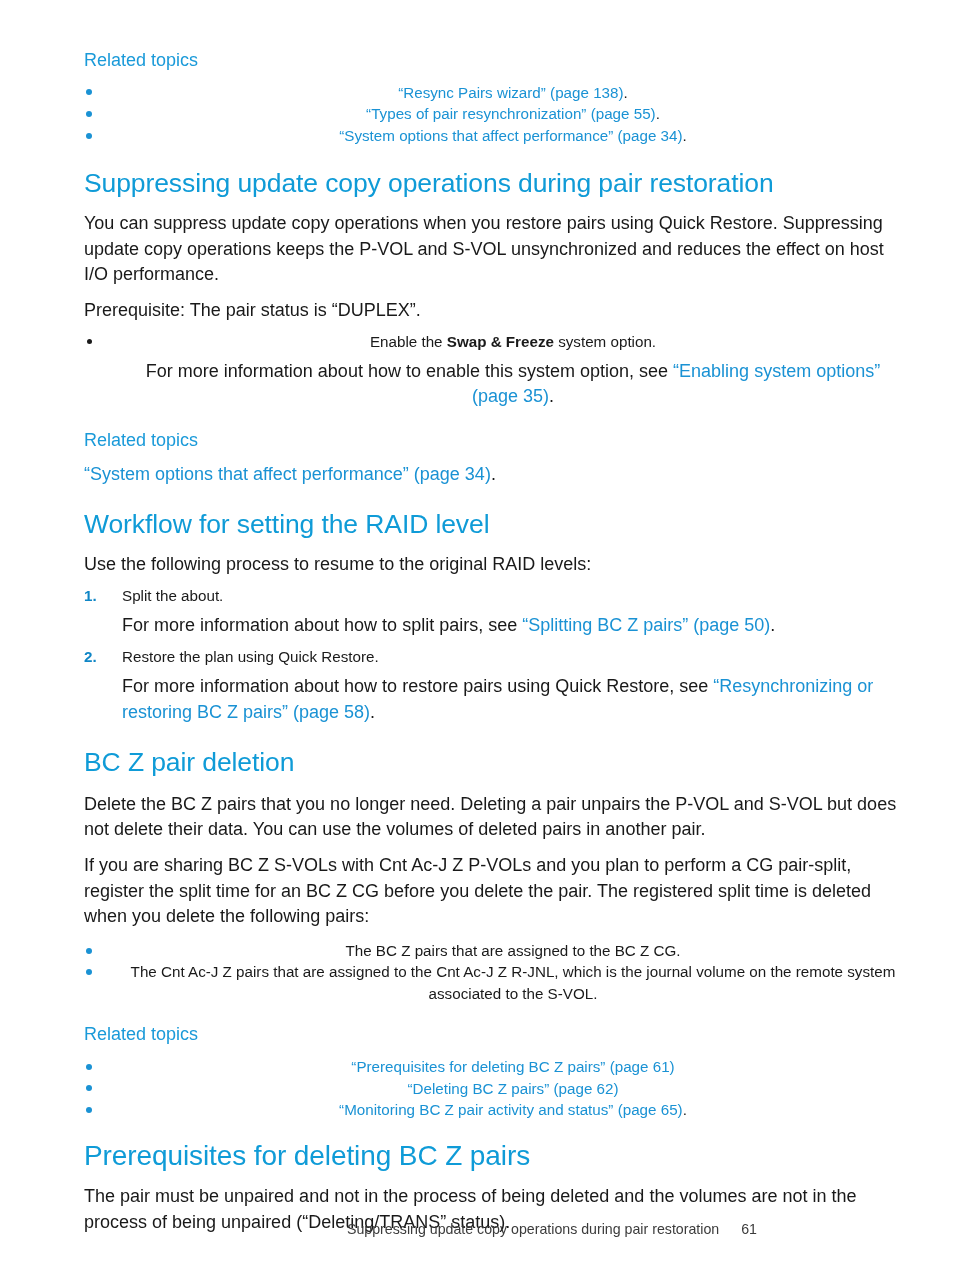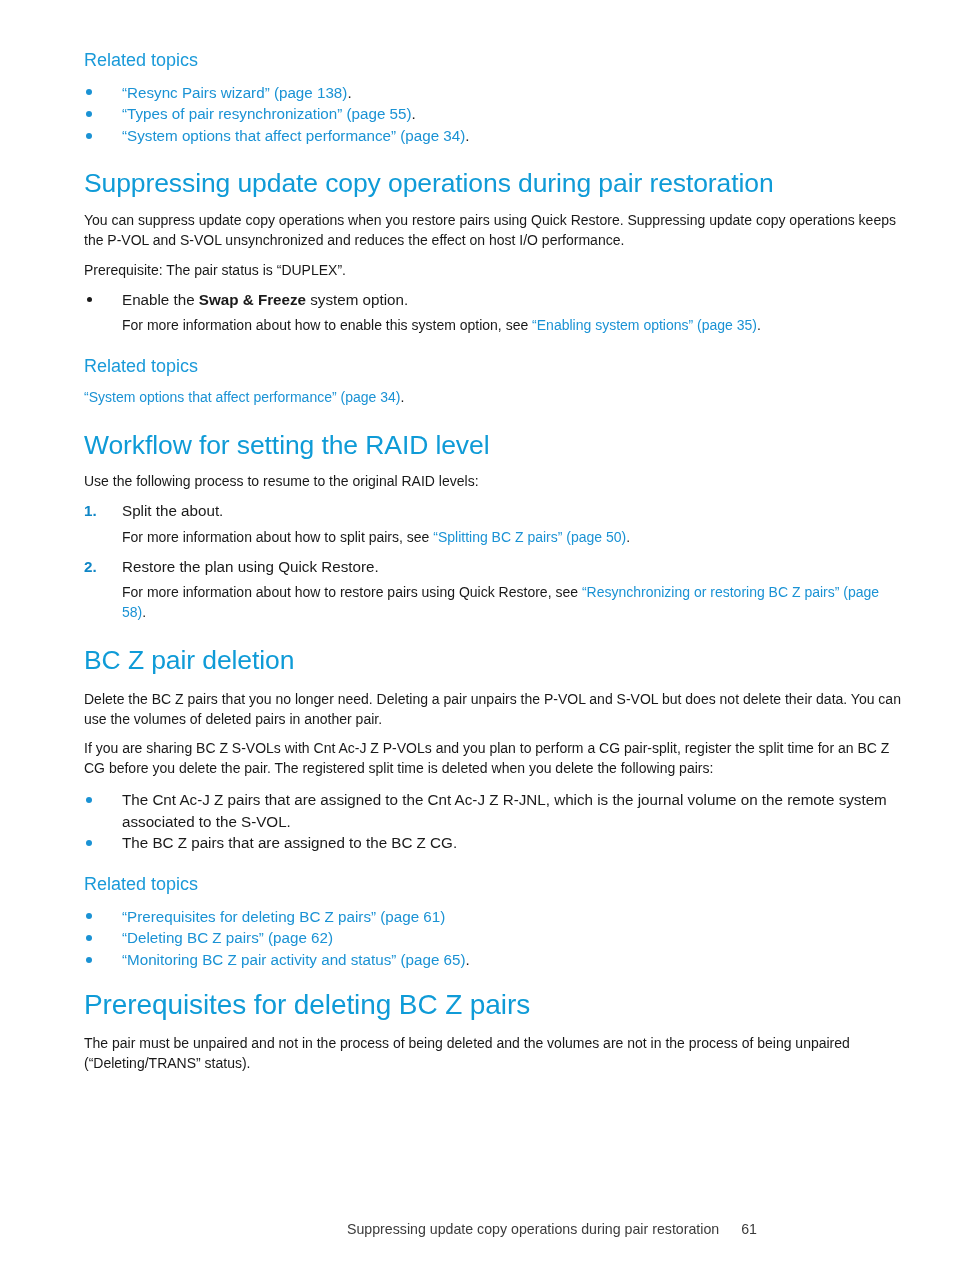--- a/index.html
+++ b/index.html
@@ -52,21 +52,21 @@
   h3.rel-head {
     color: #1a9ad9;
     font-size: 18px;
     font-weight: 400;
     line-height: 1.2;
     margin: 0;
     padding: 0;
   }
 
   p.body {
-    font-size: 14px;
+    font-size: 18px;
     line-height: 1.42;
     margin: 0;
     color: #191919;
   }
 
   .indent {
     margin-left: 70px;
   }
   .indent-head {
     margin-left: 70px;
@@ -83,20 +83,21 @@
     list-style: none;
     margin: 0;
     padding: 0;
   }
   .blist li {
     position: relative;
     font-size: 15.2px;
     line-height: 1.42;
     padding-left: 38px;
     margin: 0;
+    text-align: center;
   }
   .blist li .bullet {
     position: absolute;
     left: 2px;
     top: 0.52em;
     width: 6px;
     height: 6px;
     border-radius: 50%;
     background: #1a92d4;
   }
@@ -226,25 +227,25 @@
 
     <h1 class="sec-head">BC Z pair deletion</h1>
     <div class="sp-14"></div>
     <p class="body indent">Delete the BC Z pairs that you no longer need. Deleting a pair unpairs the P-VOL and S-VOL but does not delete their data. You can use the volumes of deleted pairs in another pair.</p>
     <div class="sp-10"></div>
     <p class="body indent">If you are sharing BC Z S-VOLs with Cnt Ac-J Z P-VOLs and you plan to perform a CG pair-split, register the split time for an BC Z CG before you delete the pair. The registered split time is deleted when you delete the following pairs:</p>
     <div class="sp-10"></div>
     <ul class="blist indent">
       <li>
         <span class="bullet"></span>
+        <span>The BC Z pairs that are assigned to the BC Z CG.</span>
+      </li>
+      <li>
+        <span class="bullet"></span>
         <span>The Cnt Ac-J Z pairs that are assigned to the Cnt Ac-J Z R-JNL, which is the journal volume on the remote system associated to the S-VOL.</span>
-      </li>
-      <li>
-        <span class="bullet"></span>
-        <span>The BC Z pairs that are assigned to the BC Z CG.</span>
       </li>
     </ul>
 
     <div class="sp-20"></div>
 
     <h3 class="rel-head indent-head">Related topics</h3>
     <div class="sp-10"></div>
     <ul class="blist indent">
       <li>
         <span class="bullet"></span>

